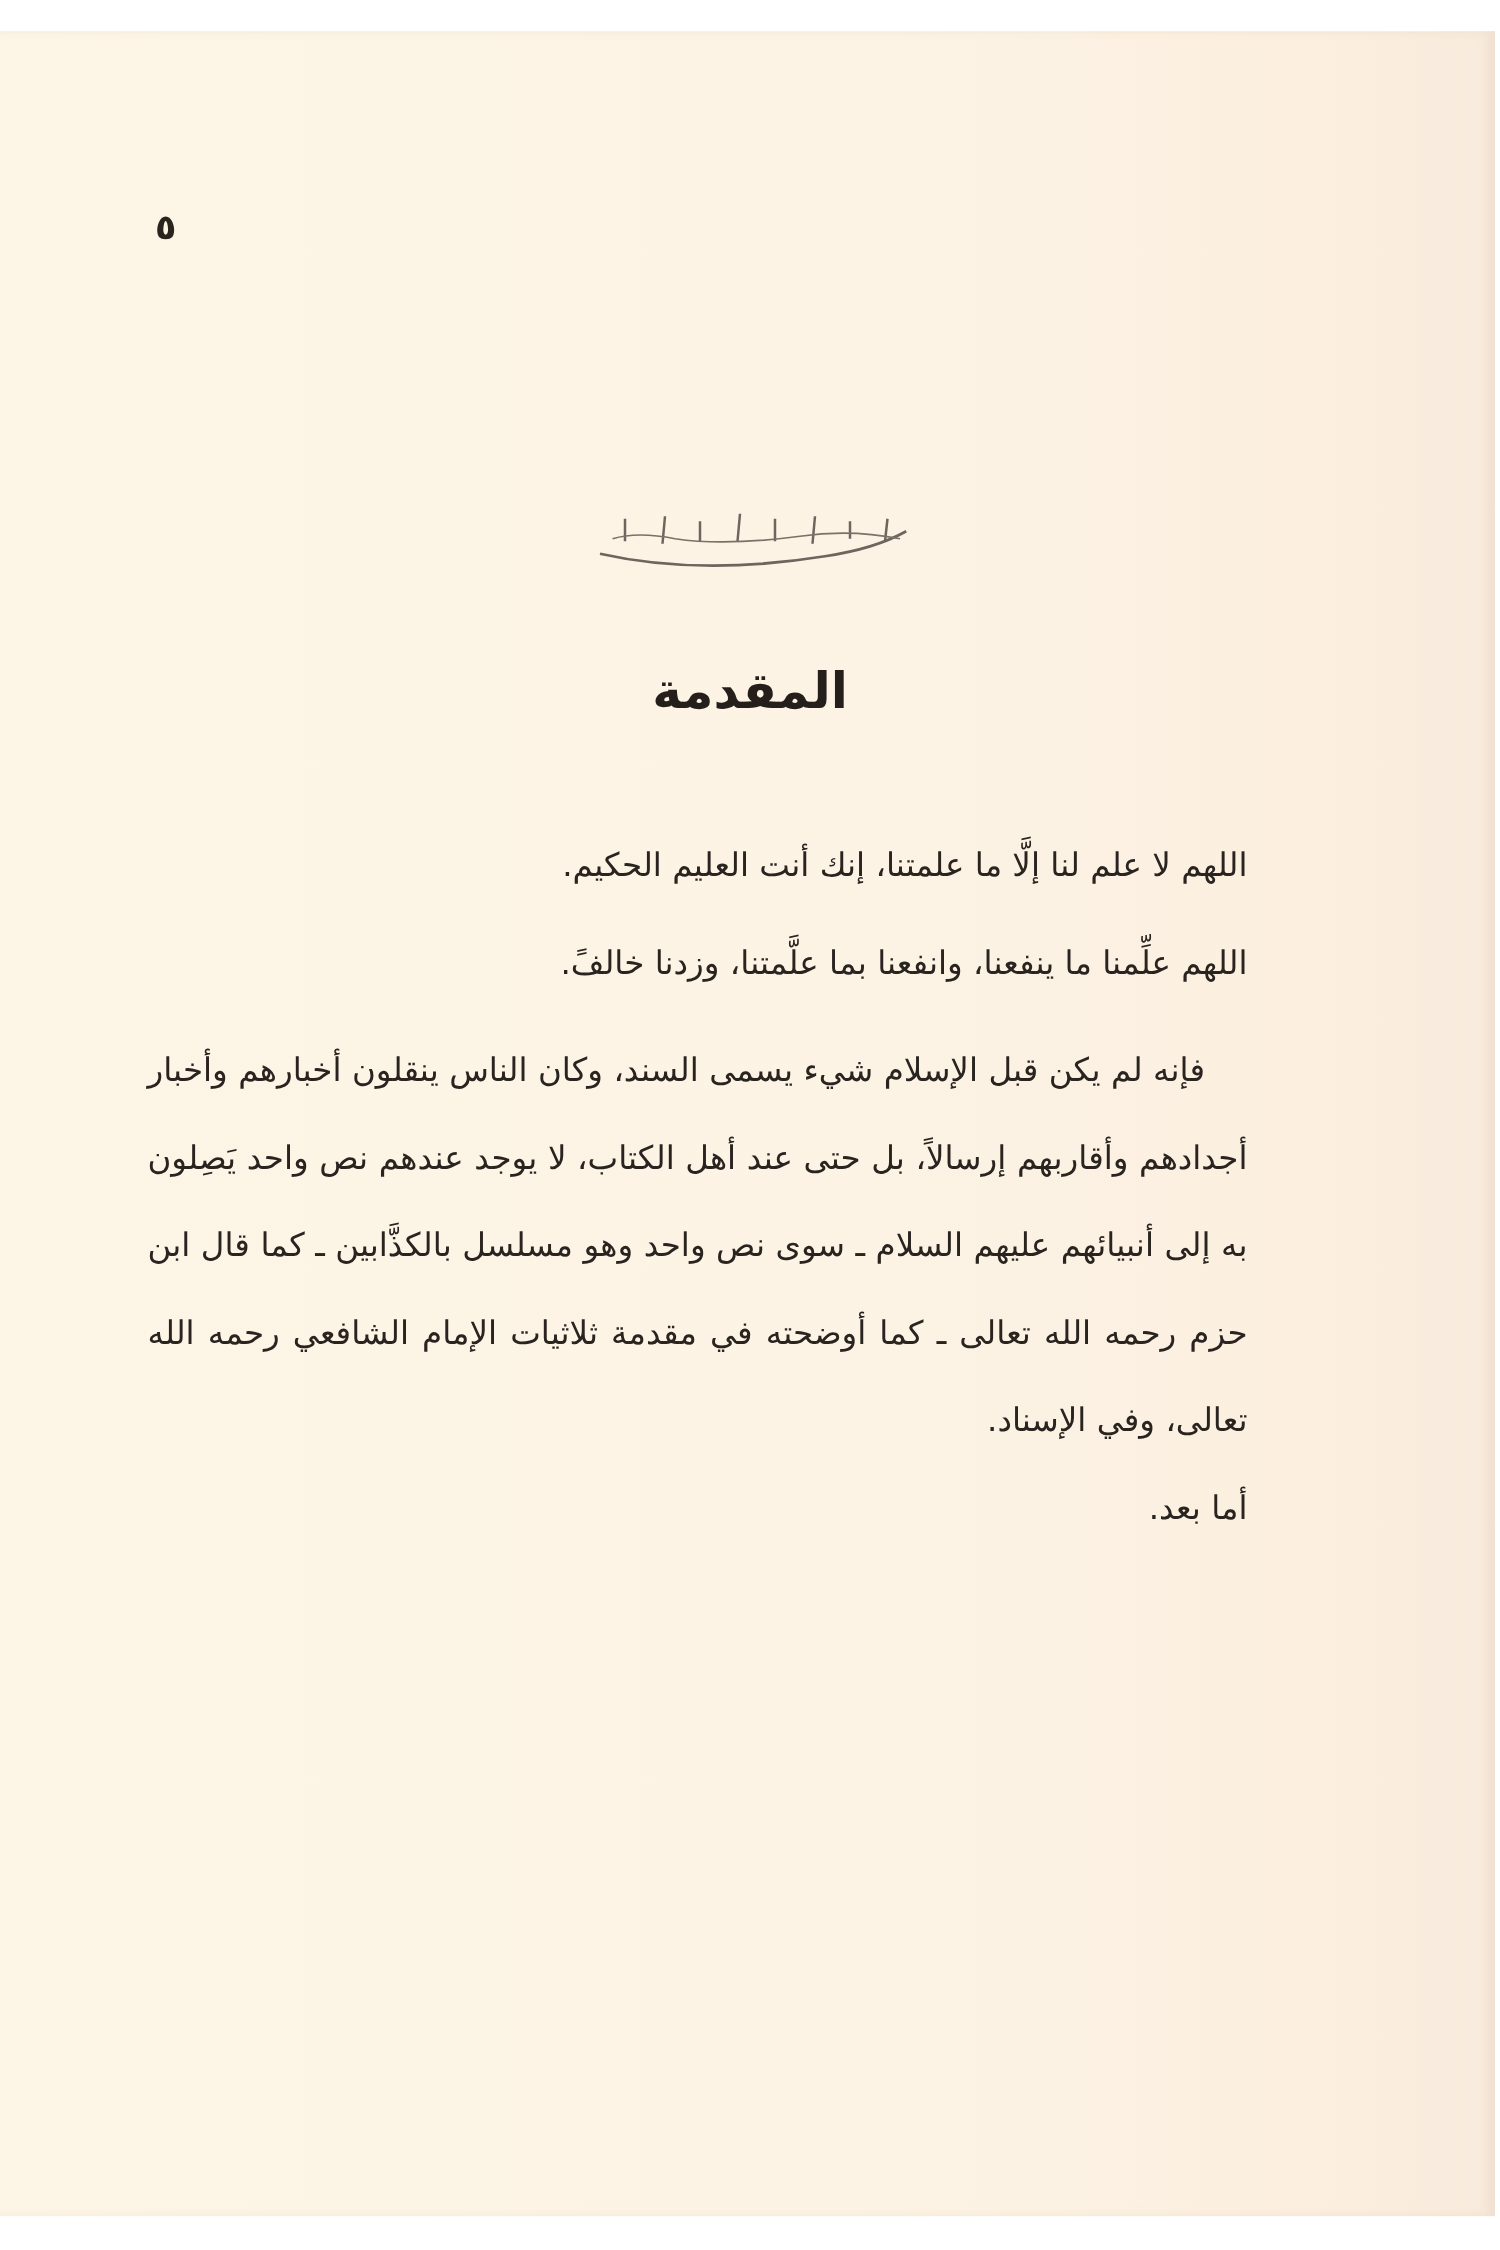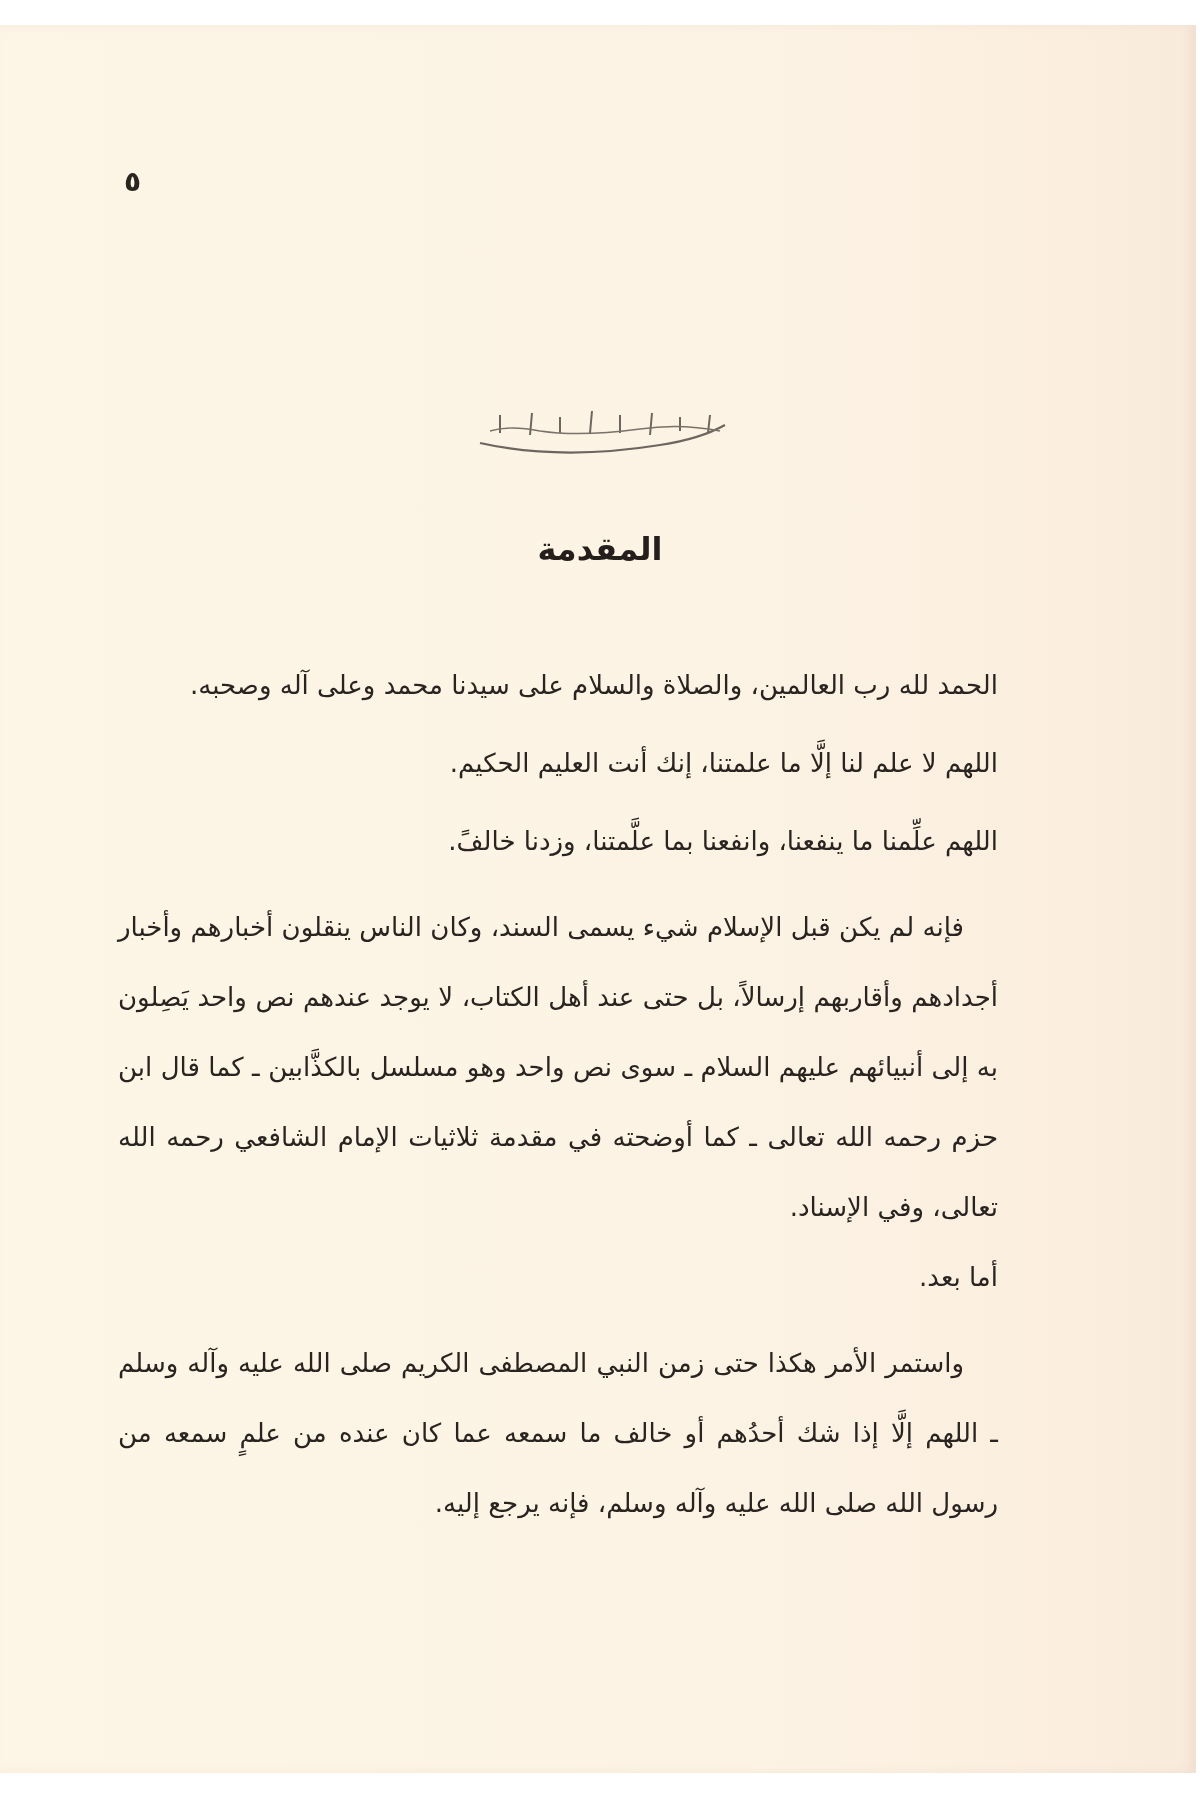--- a/index.html
+++ b/index.html
@@ -44,21 +44,21 @@
     }
     .basmala svg { position: absolute; left: 0; top: 0; }
     .title {
       position: absolute;
       left: 430px;
       top: 505px;
       width: 340px;
       text-align: center;
       direction: rtl;
       font-family: "DejaVu Sans", sans-serif;
-      font-size: 32px;
+      font-size: 40px;
       font-weight: bold;
       color: #241f1b;
     }
     .body {
       position: absolute;
       left: 118px;
       top: 625px;
       width: 880px;
       direction: rtl;
       font-family: "DejaVu Sans", sans-serif;
@@ -86,21 +86,19 @@
     <svg width="320" height="60" viewBox="0 0 320 60">
       <path d="M40 40 Q120 58 220 42 Q260 36 285 22" stroke="#6e665e" stroke-width="2.2" fill="none"></path>
       <path d="M60 30 L60 12 M90 32 L92 10 M120 30 L120 14 M150 30 L152 8 M180 30 L180 12 M210 32 L212 10 M240 28 L240 14 M268 30 L270 12" stroke="#6e665e" stroke-width="2" fill="none"></path>
       <path d="M50 28 Q70 22 100 28 Q140 34 200 26 Q240 20 280 28" stroke="#7a7168" stroke-width="1.4" fill="none"></path>
     </svg>
   </div>
 
   <div class="title">المقدمة</div>
 
   <div class="body">
-    <p class="para">الحمد لله رب العالمين، والصلاة والسلام على سيدنا محمد وعلى آله وصحبه.</p>
     <p class="para gap">اللهم لا علم لنا إلَّا ما علمتنا، إنك أنت العليم الحكيم.</p>
     <p class="para gap">اللهم علِّمنا ما ينفعنا، وانفعنا بما علَّمتنا، وزدنا خالفً.</p>
     <p class="para indent gap2">فإنه لم يكن قبل الإسلام شيء يسمى السند، وكان الناس ينقلون أخبارهم وأخبار أجدادهم وأقاربهم إرسالاً، بل حتى عند أهل الكتاب، لا يوجد عندهم نص واحد يَصِلون به إلى أنبيائهم عليهم السلام ـ سوى نص واحد وهو مسلسل بالكذَّابين ـ كما قال ابن حزم رحمه الله تعالى ـ كما أوضحته في مقدمة ثلاثيات الإمام الشافعي رحمه الله تعالى، وفي الإسناد.</p>
     <p class="para">أما بعد.</p>
-    <p class="para indent gap2">واستمر الأمر هكذا حتى زمن النبي المصطفى الكريم صلى الله عليه وآله وسلم ـ اللهم إلَّا إذا شك أحدُهم أو خالف ما سمعه عما كان عنده من علمٍ سمعه من رسول الله صلى الله عليه وآله وسلم، فإنه يرجع إليه.</p>
   </div>
 
 </div>
 
 </body></html>

